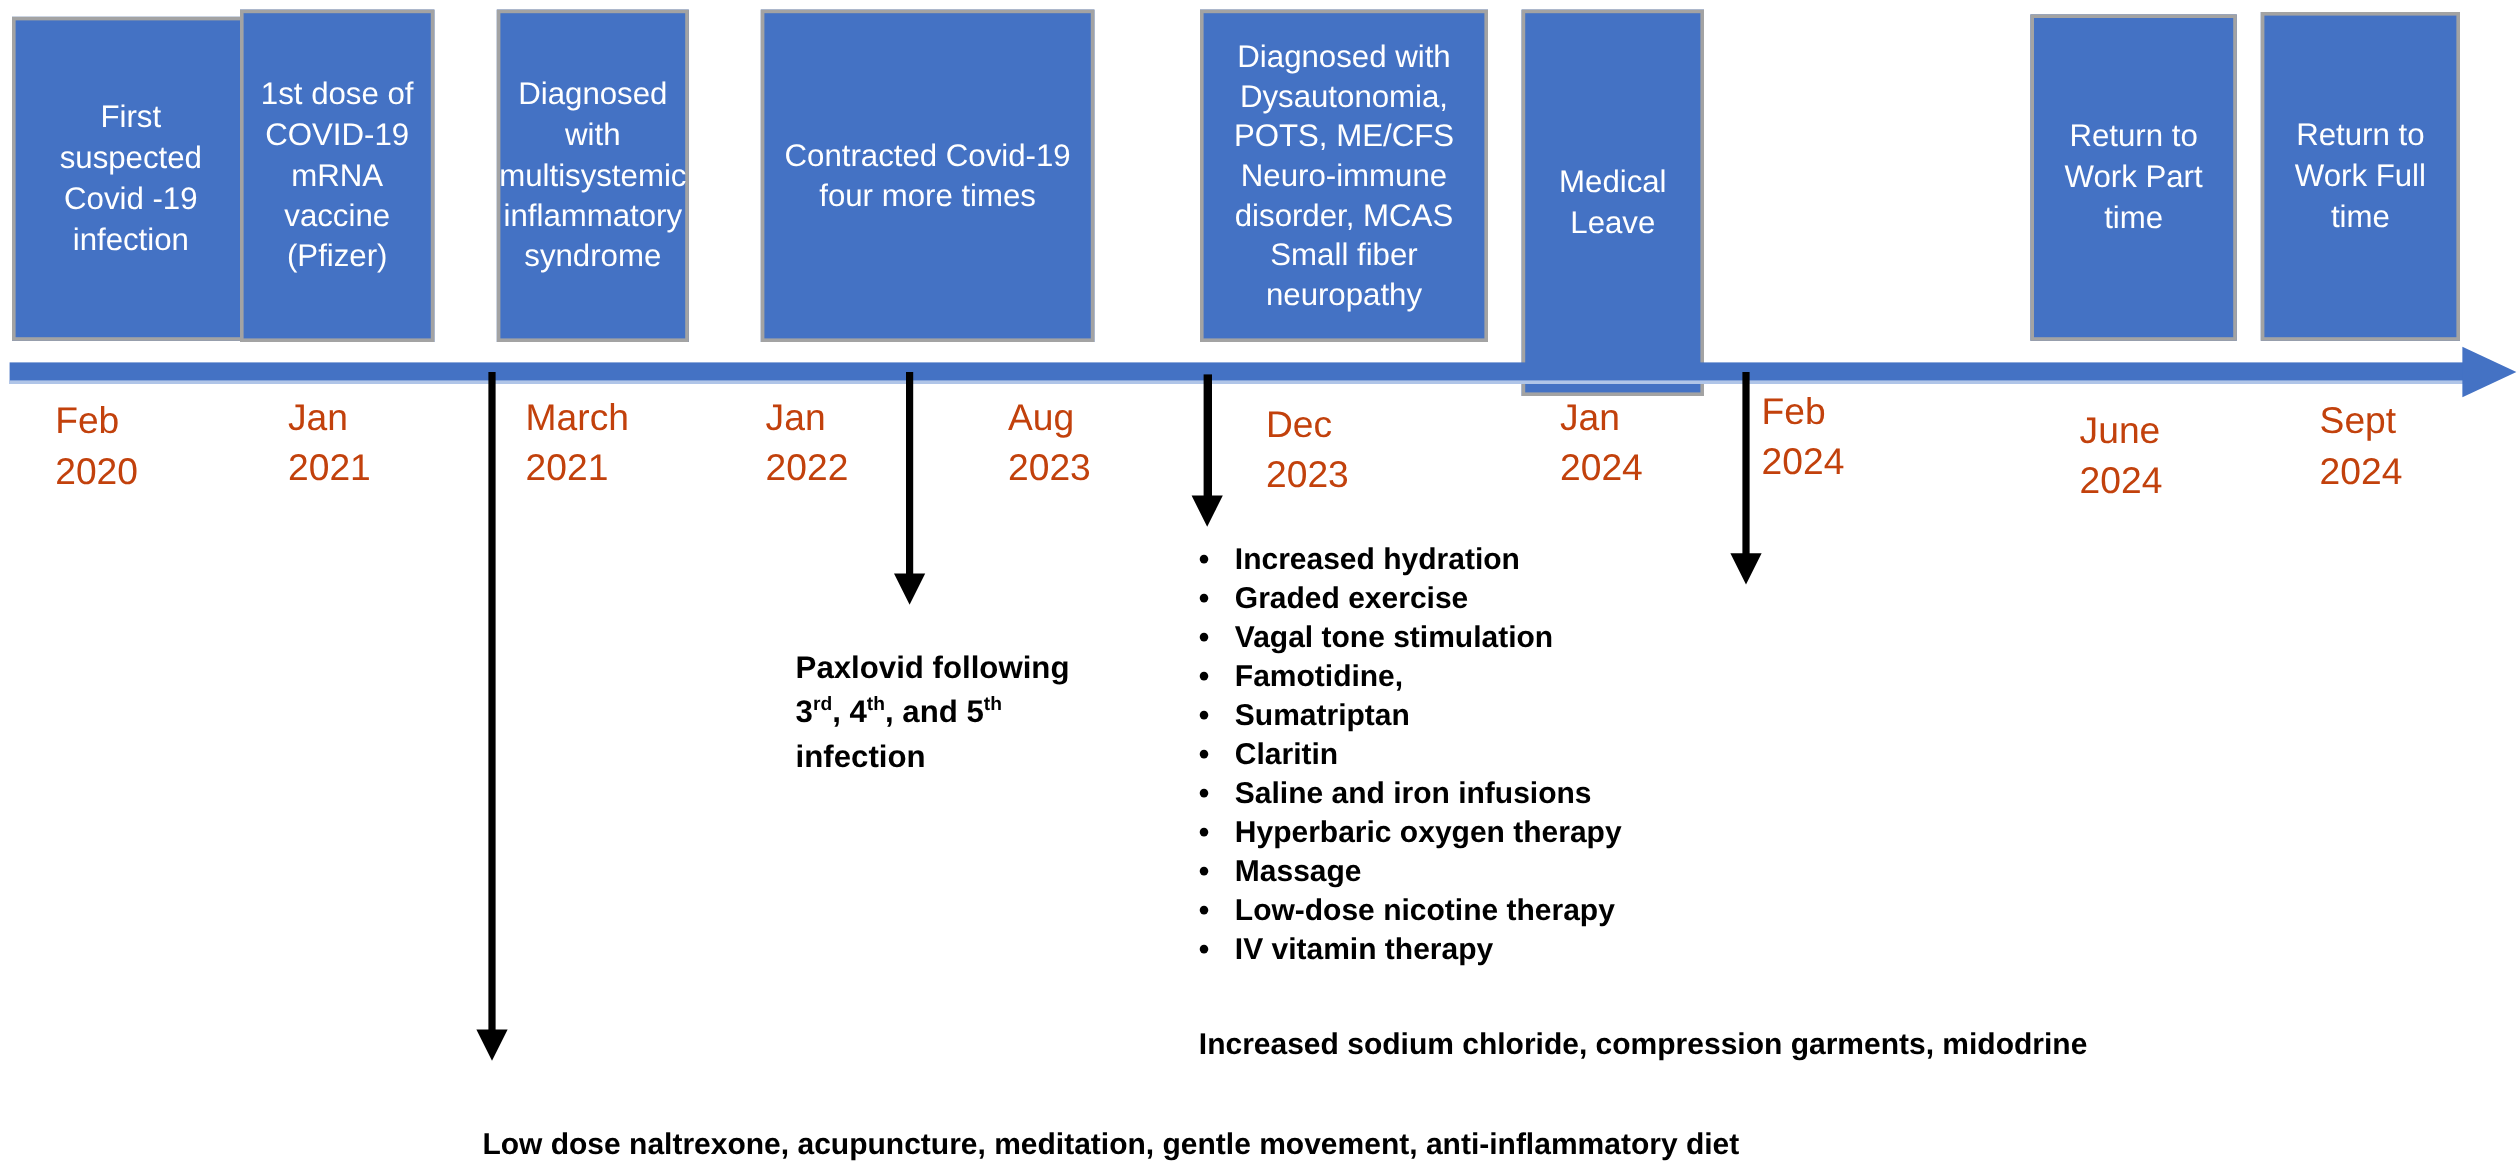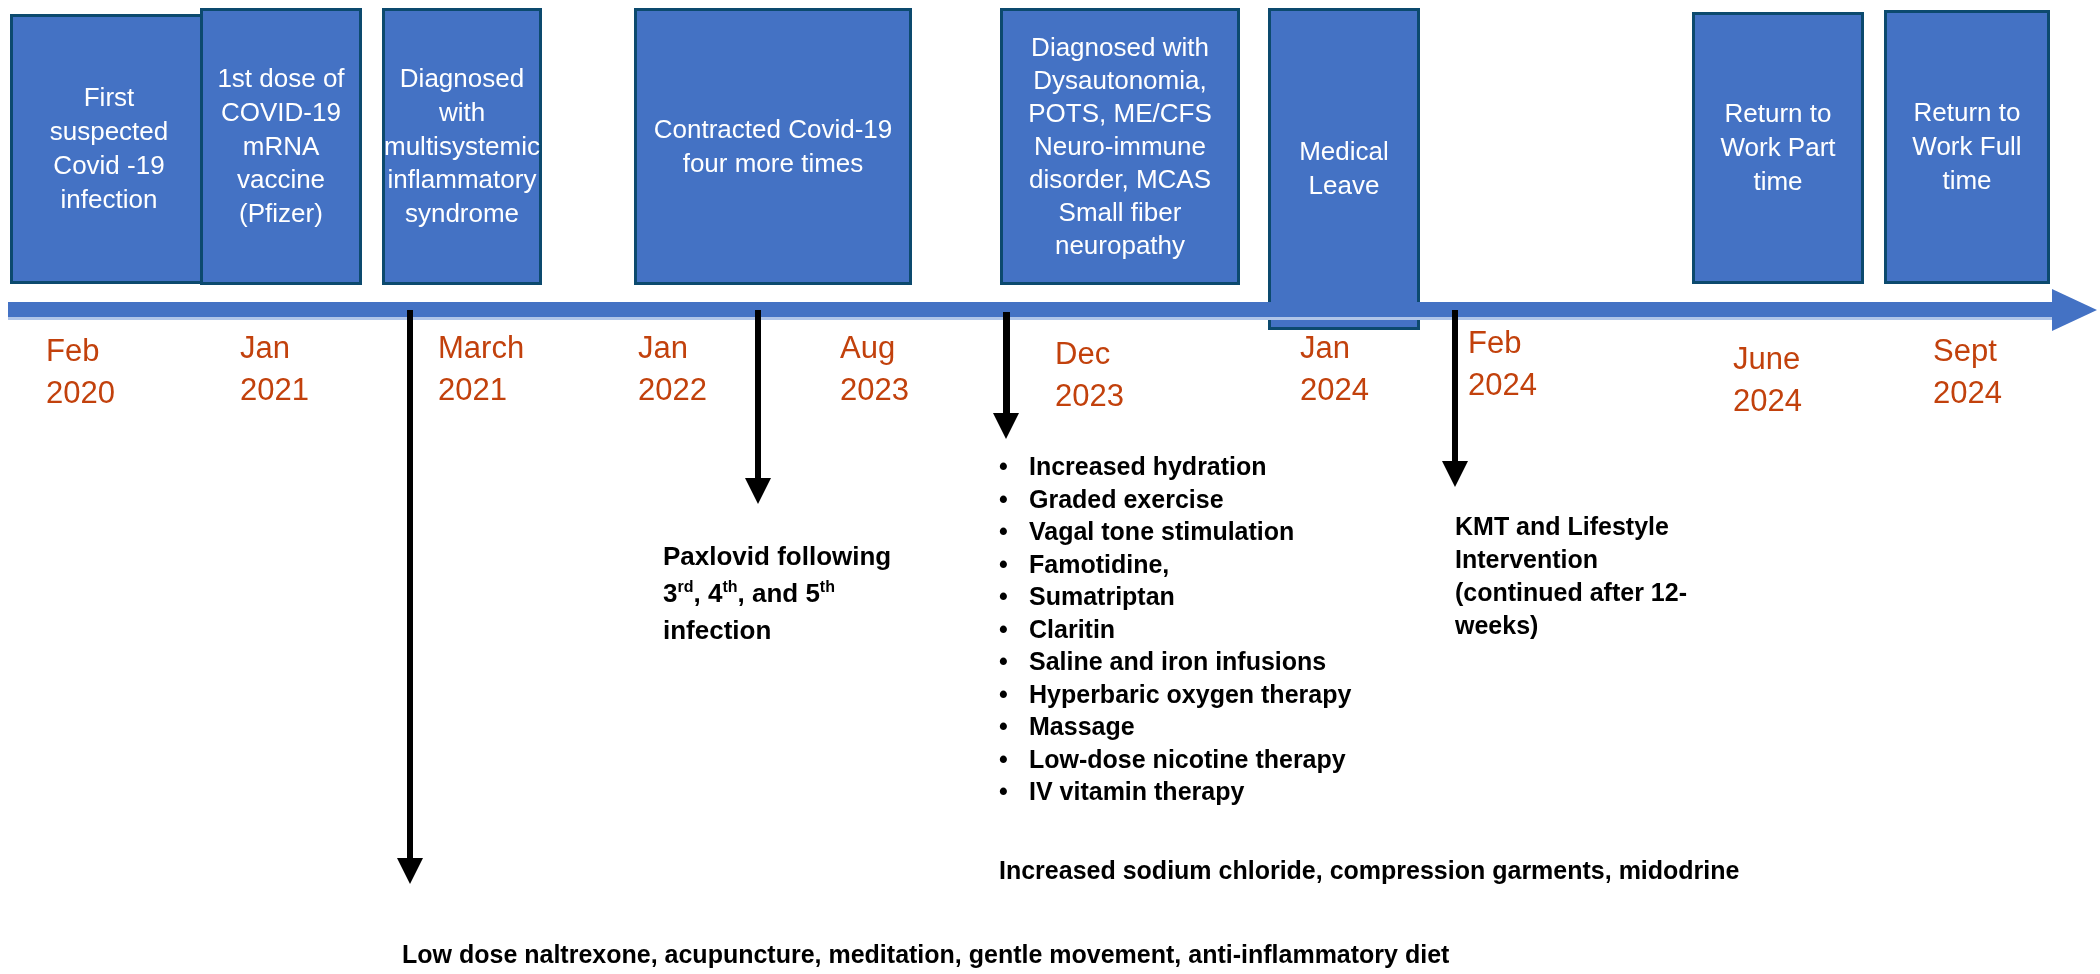--- a/index.html
+++ b/index.html
@@ -1,21 +1,21 @@
 <!DOCTYPE html>
 <html><head>
 <meta charset="utf-8">
 <style>
   html,body { margin:0; padding:0; background:#fff; }
   #stage {
     position:relative; width:2100px; height:974px; background:#ffffff;
     font-family:"Liberation Sans","DejaVu Sans",sans-serif; overflow:hidden;
   }
   .ebox {
-    position:absolute; background:#4472C4; border:3px solid #0c4a6e;
+    position:absolute; background:#4472C4; border:3px solid #a3a3a3;
     color:#ffffff; display:flex; align-items:center; justify-content:center;
     text-align:center; font-size:26px; line-height:1.3; padding:4px 12px;
     box-sizing:border-box;
   }
   .ebox.tight { line-height:1.27; padding:4px 8px; }
   .tl-bar {
     position:absolute; left:8px; top:302px; width:2046px; height:15px;
     background:#4472C4; border-bottom:3px solid #b0c5e8;
   }
   .tl-head {
@@ -42,21 +42,21 @@
 <body>
 
 <div id="stage">
 
   <div class="ebox" style="left:10px;top:14px;width:198px;height:270px">
     <span>First suspected Covid -19 infection</span>
   </div>
   <div class="ebox" style="left:200px;top:8px;width:162px;height:277px">
     <span>1st dose of COVID-19 mRNA vaccine (Pfizer)</span>
   </div>
-  <div class="ebox" style="left:382px;top:8px;width:160px;height:277px">
+  <div class="ebox" style="left:414px;top:8px;width:160px;height:277px">
     <span>Diagnosed with multisystemic inflammatory syndrome</span>
   </div>
   <div class="ebox" style="left:634px;top:8px;width:278px;height:277px">
     <span>Contracted Covid-19 four more times</span>
   </div>
   <div class="ebox tight" style="left:1000px;top:8px;width:240px;height:277px">
     <span>Diagnosed with Dysautonomia, POTS, ME/CFS Neuro-immune disorder, MCAS Small fiber neuropathy</span>
   </div>
   <div class="ebox" style="left:1268px;top:8px;width:152px;height:322px">
     <span>Medical Leave</span>
@@ -170,24 +170,18 @@
     <div class="brow">
         <span class="bdot">•</span>
         <span class="btxt">Low-dose nicotine therapy</span>
       </div>
     <div class="brow">
         <span class="bdot">•</span>
         <span class="btxt">IV vitamin therapy</span>
       </div>
   </div>
 
-  <div class="note" style="left:1455px;top:510px">
-    <div>KMT and Lifestyle</div>
-    <div>Intervention</div>
-    <div>(continued after 12-</div>
-    <div>weeks)</div>
-  </div>
 
   <div class="note" style="left:999px;top:854px">Increased sodium chloride, compression garments, midodrine</div>
 
   <div class="note" style="left:402px;top:938px">Low dose naltrexone, acupuncture, meditation, gentle movement, anti-inflammatory diet</div>
 
 </div>
 
 </body></html>

